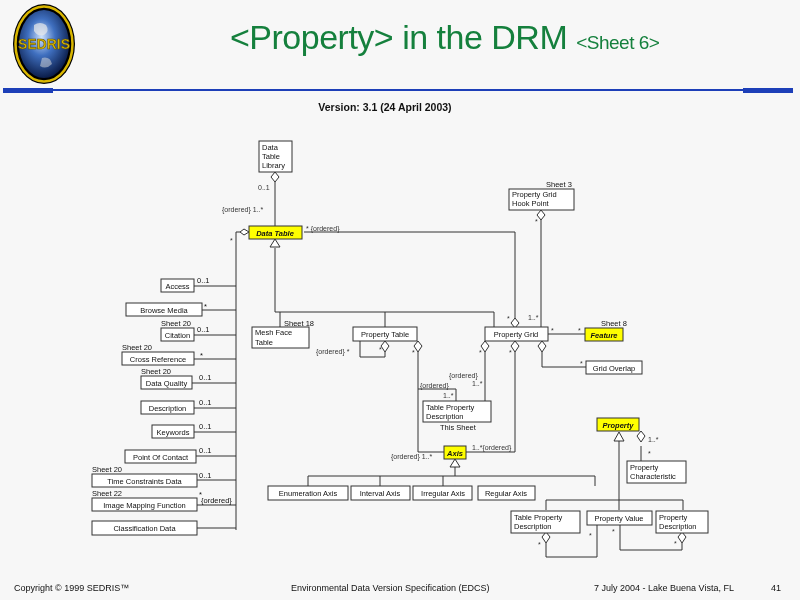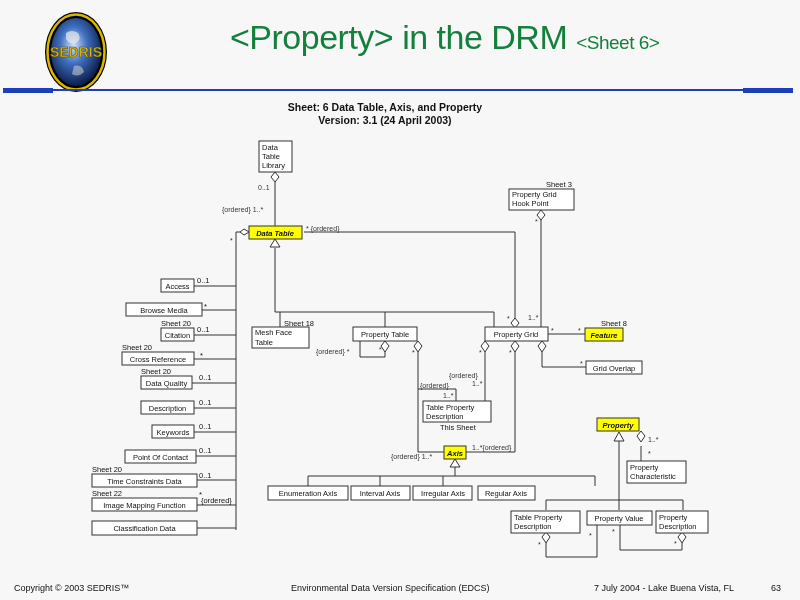--- a/index.html
+++ b/index.html
@@ -1,17 +1,17 @@
 <!DOCTYPE html>
 <html><head>
 <meta charset="utf-8">
 <style>
   html, body { margin:0; padding:0; }
   body { width:800px; height:600px; background:#f7f7f7; position:relative; overflow:hidden; font-family:"Liberation Sans", sans-serif; }
-  .logo { position:absolute; left:12px; top:11px; width:64px; height:82px;margin-left:32px; }
+  .logo { position:absolute; left:12px; top:3px; width:64px; height:82px; }
   .title { position:absolute; left:230px; top:18px; font-size:34px; color:#15803d; white-space:nowrap; letter-spacing:-0.5px; }
   .title .sub { font-size:19px; }
   .rule { position:absolute; left:3px; top:89px; width:790px; height:2px; background:#1d3fb8; }
   .rule-l { position:absolute; left:3px; top:88px; width:50px; height:5px; background:#1d3fb8; }
   .rule-r { position:absolute; left:743px; top:88px; width:50px; height:5px; background:#1d3fb8; }
   .diag-title { position:absolute; left:200px; top:101px; width:370px; text-align:center; font-size:10.5px; font-weight:bold; line-height:13px; color:#111; }
   svg.diagram { position:absolute; left:0; top:0; }
   .footer { position:absolute; top:583px; font-size:9px; color:#111; white-space:nowrap; }
   text { font-family:"Liberation Sans", sans-serif; }
 </style>
@@ -36,21 +36,20 @@
   </svg>
 </div>
 
 <div class="title"><span>&lt;Property&gt; in the DRM</span> <span class="sub">&lt;Sheet 6&gt;</span></div>
 
 <div class="rule"></div>
 <div class="rule-l"></div>
 <div class="rule-r"></div>
 
 <div class="diag-title">
-  <div>Sheet: 6 Data Table, Axis, and Property</div>
   <div>Version: 3.1  (24 April 2003)</div>
 </div>
 
 <svg class="diagram" width="800" height="600" font-size="7.5" fill="#222">
   <g stroke="#333" stroke-width="1" fill="none">
 
     <line x1="275" y1="182" x2="275" y2="226"></line>
 
     <polyline points="240,232 236,232 236,530"></polyline>
 
@@ -251,16 +250,16 @@
     <text x="472" y="450">1..*{ordered}</text>
     <text x="648" y="442">1..*</text>
     <text x="648" y="456">*</text>
     <text x="538" y="547">*</text>
     <text x="589" y="538">*</text>
     <text x="612" y="534">*</text>
     <text x="674" y="546">*</text>
   </g>
 </svg>
 
-<div class="footer" style="left:14px;">Copyright © 2003 SEDRIS™</div>
+<div class="footer" style="left:14px;">Copyright © 1999 SEDRIS™</div>
 <div class="footer" style="left:291px;">Environmental Data Version Specification (EDCS)</div>
 <div class="footer" style="left:594px;">7 July 2004 - Lake Buena Vista, FL</div>
-<div class="footer" style="left:771px;">63</div>
+<div class="footer" style="left:771px;">41</div>
 
 </body></html>

